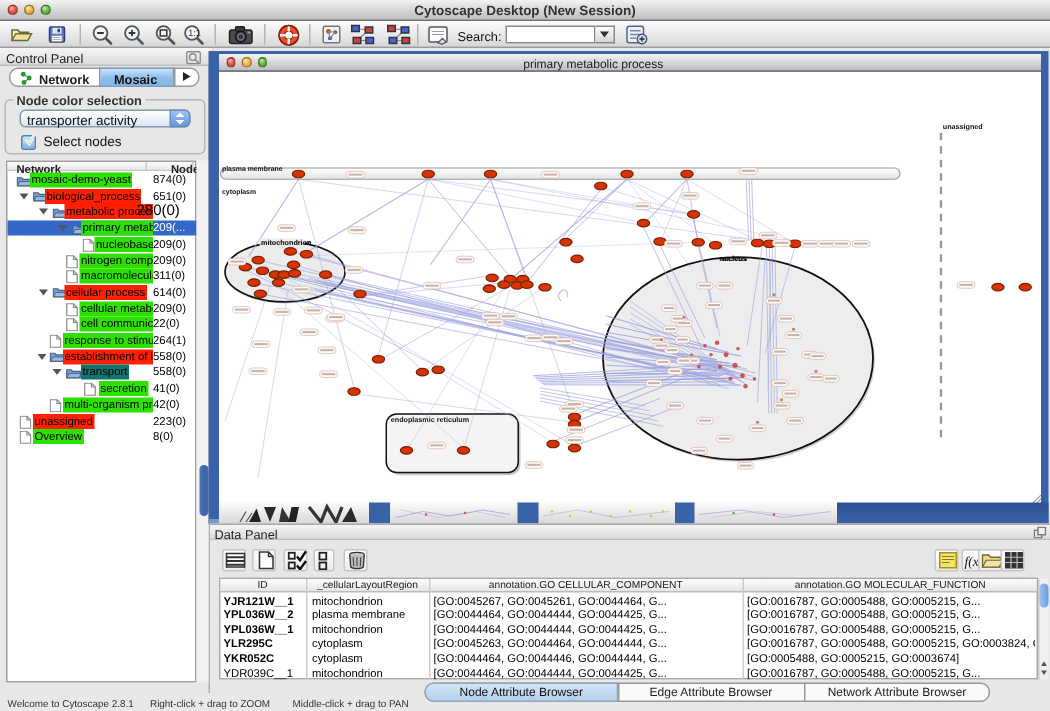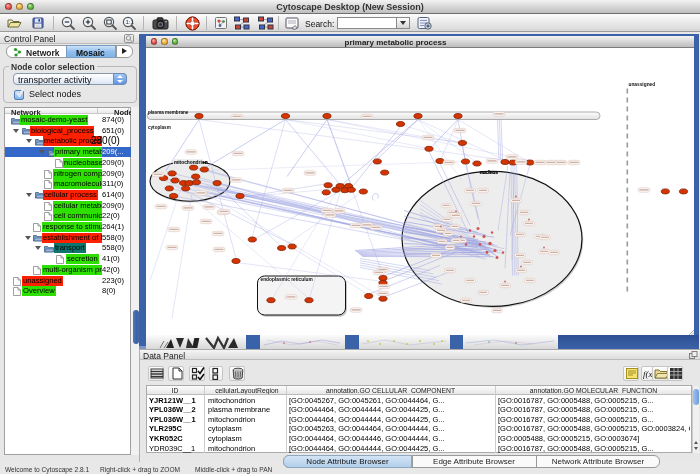--- a/index.html
+++ b/index.html
@@ -327,21 +327,21 @@
 <div class="abs" style="left:133px;top:310px;width:6px;height:34px;background:linear-gradient(90deg,#5277b8,#3a62a8 60%,#46699f);border-radius:3px;"></div>
 
 <div class="abs" style="left:140px;top:32px;width:560px;height:430px;background:#e8e8e8;"></div>
 <div class="abs" style="left:139px;top:33.5px;width:560px;height:315px;background:#3a62a8;"></div>
 <div class="abs" style="left:139px;top:345.5px;width:560px;height:3px;background:#7a97c8;"></div>
 
 <div class="abs" style="left:146px;top:36px;width:547.5px;height:11.5px;background:linear-gradient(#f4f4f4,#cfcfcf 65%,#bdbdbd);border-bottom:1px solid #7b7b7b;"></div>
 <div class="abs tl" style="left:150.5px;top:38px;width:6.5px;height:6.5px;background:radial-gradient(circle at 35% 30%, #ffb3aa, #ec6057 45%, #d03a30);"></div>
 <div class="abs tl" style="left:161px;top:38px;width:6.5px;height:6.5px;background:radial-gradient(circle at 35% 30%, #ffe9b0, #f6bc4f 45%, #dd9a2f);"></div>
 <div class="abs tl" style="left:171.5px;top:38px;width:6.5px;height:6.5px;background:radial-gradient(circle at 35% 30%, #c8f0b0, #6cc04f 45%, #4da032);"></div>
-<div class="abs" style="left:146px;top:37.5px;width:499px;text-align:center;font-size:8px;font-weight:bold;color:#222;">primary metabolic process</div>
+<div class="abs" style="left:146px;top:37.5px;width:499px;text-align:center;font-size:8px;font-weight:normal;color:#222;">primary metabolic process</div>
 
 <div class="abs" style="left:146px;top:47.5px;width:547.5px;height:289.5px;background:#ffffff;"></div>
 <svg class="abs" style="left:146.0px;top:47.5px;" width="547.5" height="289.5" viewBox="0 0 547.5 289.5">
     <defs>
       <linearGradient id="capg" x1="0" y1="0" x2="0" y2="1">
         <stop offset="0" stop-color="#fdfdfd"></stop>
         <stop offset="1" stop-color="#e2e2e2"></stop>
       </linearGradient>
     </defs>
     <rect x="1.0" y="64.0" width="453" height="7.5" rx="3.75" fill="url(#capg)" stroke="#9a9a9a" stroke-width="0.8"></rect>

